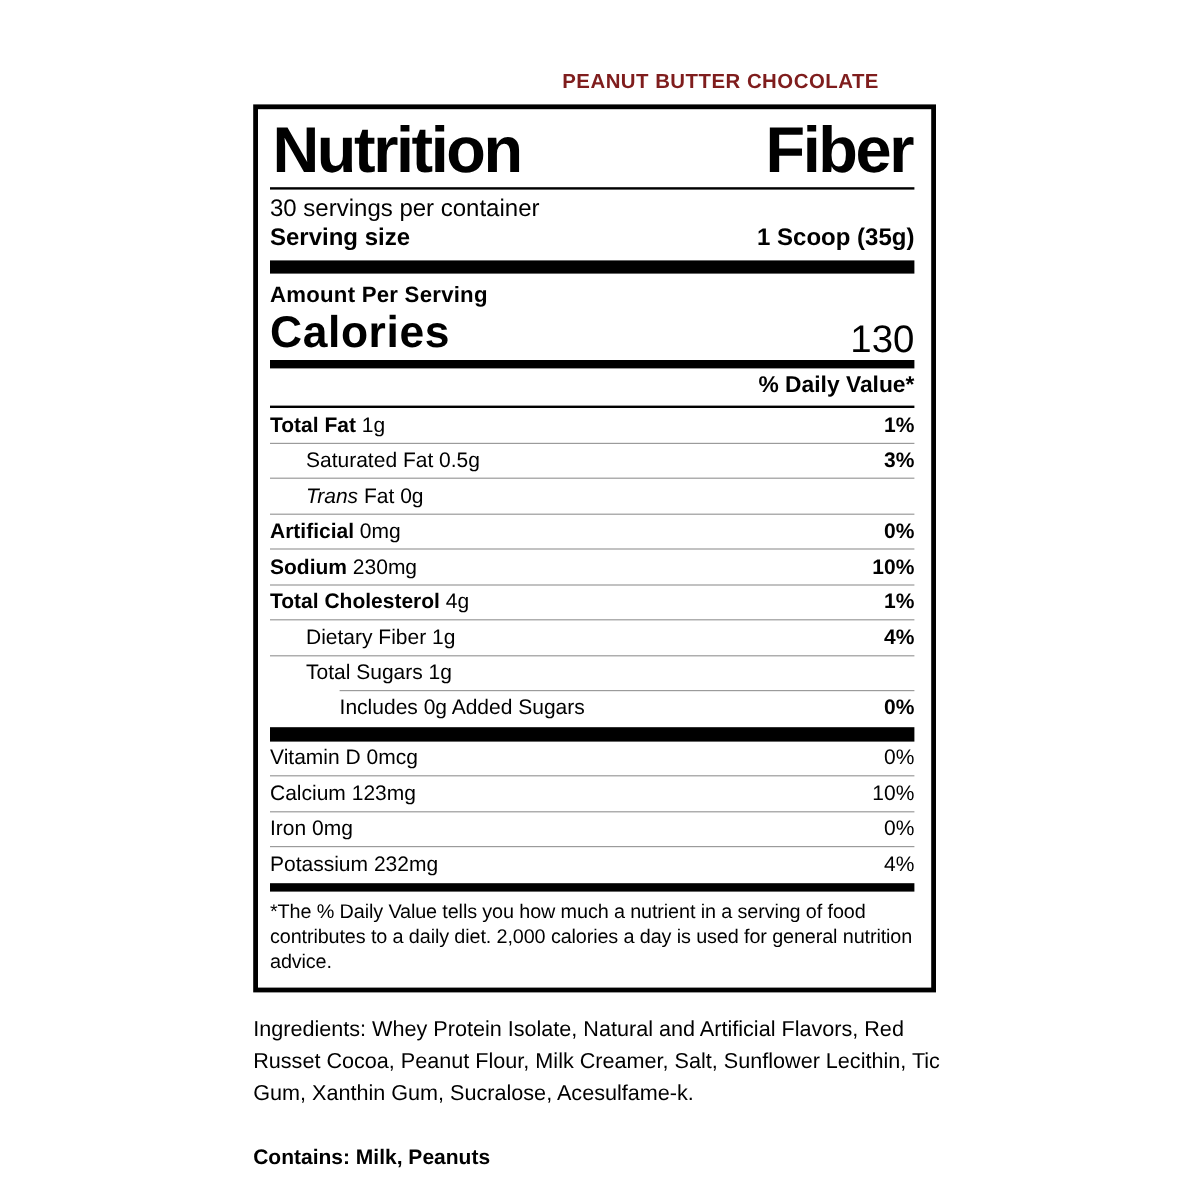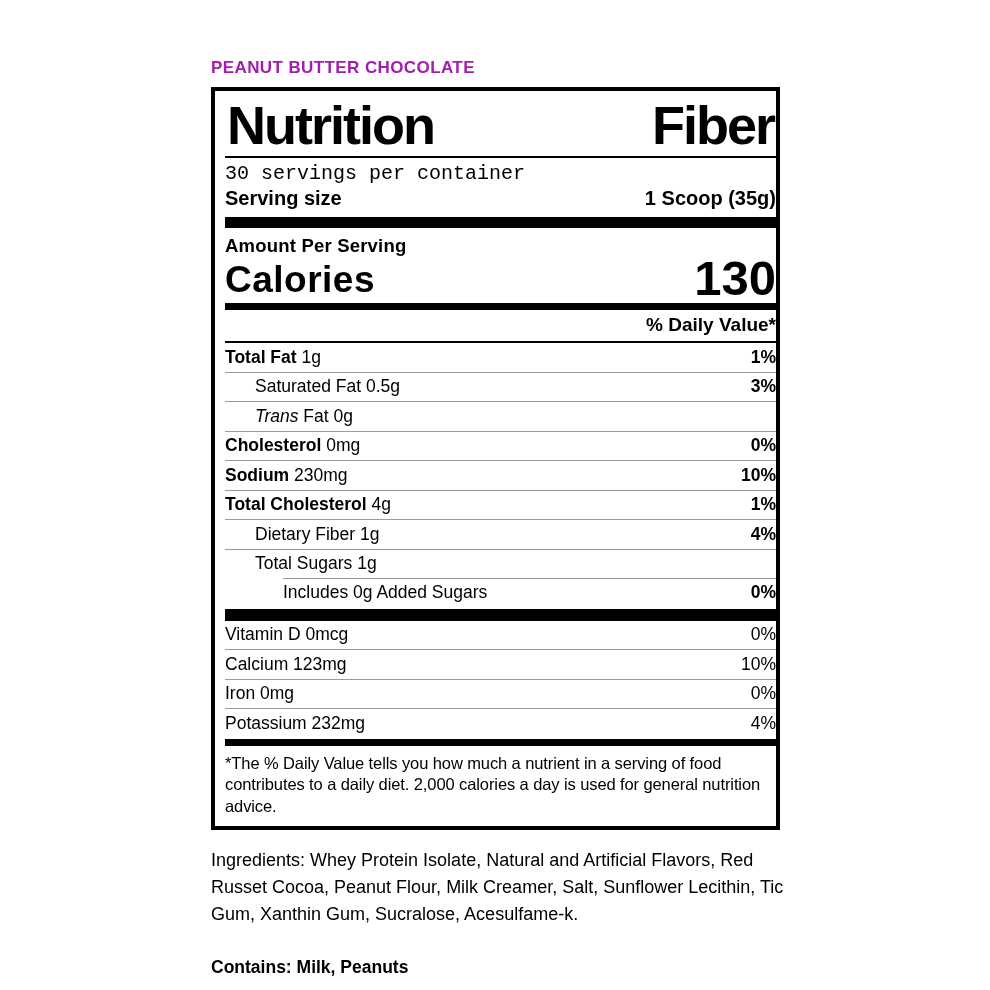--- a/index.html
+++ b/index.html
@@ -2,54 +2,54 @@
 <html><head>
 <meta charset="utf-8">
 <style>
   * { margin:0; padding:0; box-sizing:border-box; }
   html,body { width:990px; height:990px; background:#ffffff; overflow:hidden; }
   body { font-family:"Liberation Sans", sans-serif; color:#000; }
   .content { padding:58px 0 0 211px; }
 
   .flavor-title {
     font-size:17px; font-weight:bold; letter-spacing:0.4px;
-    color:#a21caf; margin-bottom:9px;
+    color:#7f1d1d; margin-bottom:9px;text-align:center;
   }
 
   .nf-box {
     width:569px; border:4px solid #000; background:#fff;
-    padding:5px 0 9px 10px;
+    padding:5px 14px 9px 10px;
   }
 
   .nf-title {
     display:flex; justify-content:space-between; align-items:baseline;
     font-size:54px; font-weight:bold; letter-spacing:-2px; line-height:1.0;
     padding:2px 2px 4px 2px; border-bottom:2px solid #000;
   }
 
-  .servings { font-size:20px; line-height:1.2; margin-top:4px;font-family:Liberation Mono, monospace; }
+  .servings { font-size:20px; line-height:1.2; margin-top:4px; }
   .serving-size-row {
     display:flex; justify-content:space-between;
     font-size:20px; font-weight:bold; margin:1px 0 7px 0;align-items:flex-end;
   }
 
   .bar { background:#000; width:100%; }
   .bar-thick   { height:11px; }
   .bar-med     { height:7px; }
   .bar-protein { height:12px; margin-top:2px; }
   .bar-bottom  { height:7px; margin-top:1px; }
 
   .amount-per-serving { font-size:18.5px; font-weight:bold; margin-top:7px; letter-spacing:0.2px; }
 
   .calories-row {
     display:flex; justify-content:space-between; align-items:flex-end;
     margin:1px 0 5px 0;
   }
   .calories-label { font-size:37px; font-weight:bold; line-height:1.0; letter-spacing:0.5px; }
-  .calories-value { font-size:49px; font-weight:bold; line-height:0.82; letter-spacing:0px; }
+  .calories-value { font-size:32px; font-weight:normal; line-height:0.82; letter-spacing:0px; }
 
   .dv-header {
     text-align:right; font-weight:bold; font-size:19px;
     padding:4px 0 5px 0; border-bottom:2px solid #000;
   }
 
   .nrow {
     display:flex; justify-content:space-between; align-items:center;
     font-size:17.5px; padding:3.5px 0 4px 0;
   }
@@ -113,21 +113,21 @@
         </div>
         <div class="nrow indent1 sep-gray">
           <span class="nrow-left"><span class="">Saturated Fat</span> 0.5g</span>
           <span class="nrow-dv b">3%</span>
         </div>
         <div class="nrow indent1 sep-gray">
           <span class="nrow-left"><span class=" i">Trans</span> Fat 0g</span>
           <span class="nrow-dv b"></span>
         </div>
         <div class="nrow indent0 sep-gray">
-          <span class="nrow-left"><span class="b">Cholesterol</span> 0mg</span>
+          <span class="nrow-left"><span class="b">Artificial</span> 0mg</span>
           <span class="nrow-dv b">0%</span>
         </div>
         <div class="nrow indent0 sep-gray">
           <span class="nrow-left"><span class="b">Sodium</span> 230mg</span>
           <span class="nrow-dv b">10%</span>
         </div>
         <div class="nrow indent0 sep-gray">
           <span class="nrow-left"><span class="b">Total Cholesterol</span> 4g</span>
           <span class="nrow-dv b">1%</span>
         </div>

